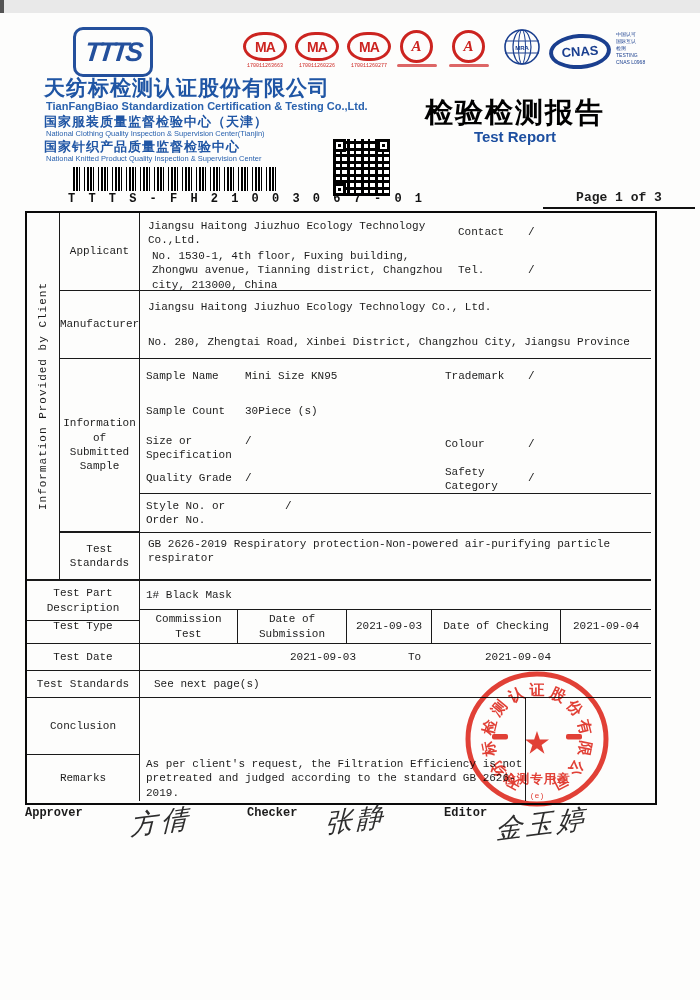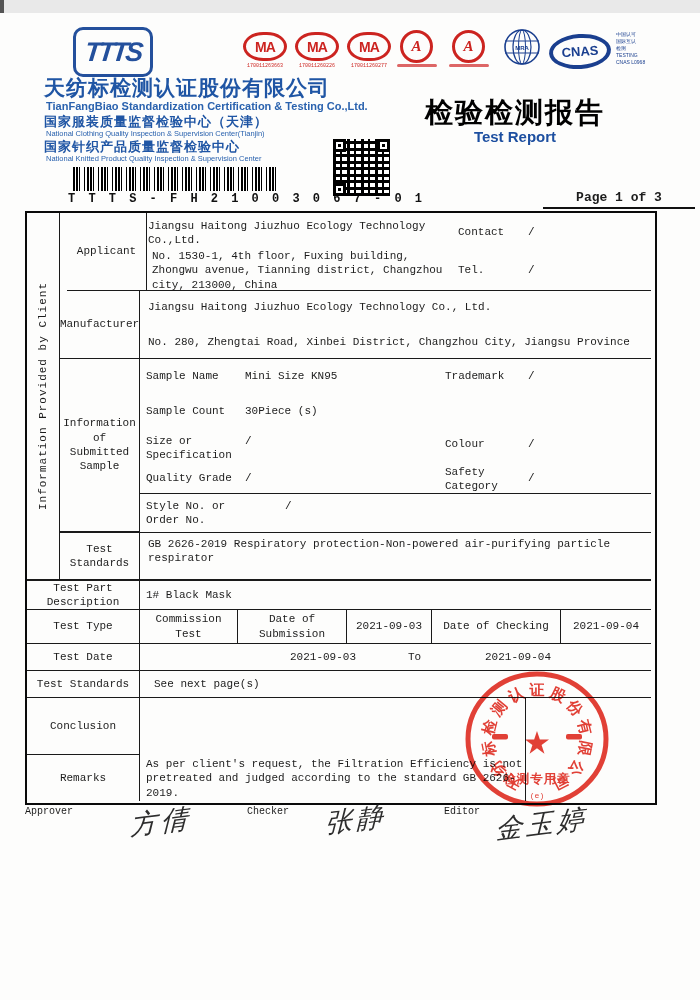--- a/index.html
+++ b/index.html
@@ -49,21 +49,21 @@
   .tbl{left:25px;top:211px;width:628px;height:590px;border:2px solid #0a0a0a;background:transparent;}
   .cell{position:absolute;box-sizing:border-box;font-size:11px;line-height:1.3;}
   .br{border-right:1px solid #1a1a1a;} .bb{border-bottom:1px solid #1a1a1a;}
   .bb2{border-bottom:2px solid #1a1a1a;} .bl{border-left:1px solid #1a1a1a;}
   .lab{display:flex;align-items:center;justify-content:center;text-align:center;}
   .vtext{writing-mode:vertical-rl;transform:rotate(180deg);font-size:11px;letter-spacing:1px;}
   .pad{padding:4px 8px;}
   
   .stamp{left:462px;top:668px;width:150px;height:142px;opacity:.87;mix-blend-mode:multiply;}
   
-  .foot-label{font-size:10px;font-weight:normal;}
+  .foot-label{font-size:12px;font-weight:bold;}
   .sig{font-family:"DejaVu Serif",serif;font-style:italic;font-size:27px;color:#2d2d2d;
        transform:rotate(-7deg) skewX(-8deg);letter-spacing:4px;}
 </style>
 </head>
 <body>
 
 <div class="page">
 
   <div class="abs scan-strip"></div>
   <div class="abs scan-mark"></div>
@@ -133,21 +133,21 @@
   <div class="abs report-title-cn">检验检测报告</div>
   <div class="abs report-title-en">Test Report</div>
   <div class="abs page-indicator">Page 1 of 3</div>
 
   <div class="abs tbl">
 
     <div class="cell lab br bb2" style="left:0;top:0;width:33px;height:368px">
       <span class="vtext">Information Provided by Client</span>
     </div>
 
-    <div class="cell lab br bb" style="left:40px;top:0;width:80px;height:78px">Applicant</div>
+    <div class="cell lab br bb" style="left:33px;top:0;width:80px;height:78px">Applicant</div>
     <div class="cell bb" style="left:113px;top:0;width:511px;height:78px">
       <div style="position:absolute;left:8px;top:6px;width:300px">Jiangsu Haitong Jiuzhuo Ecology Technology Co.,Ltd.</div>
       <div style="position:absolute;left:12px;top:36px;width:305px">No. 1530-1, 4th floor, Fuxing building, Zhongwu avenue, Tianning district, Changzhou city, 213000, China</div>
       <span style="position:absolute;left:318px;top:12px">Contact</span>
       <span style="position:absolute;left:388px;top:12px">/</span>
       <span style="position:absolute;left:318px;top:50px">Tel.</span>
       <span style="position:absolute;left:388px;top:50px">/</span>
     </div>
 
     <div class="cell lab br bb" style="left:33px;top:78px;width:80px;height:68px">Manufacturer</div>
@@ -176,21 +176,21 @@
       <span style="position:absolute;left:388px;top:112px">/</span>
     </div>
     <div class="cell bb" style="left:113px;top:281px;width:511px;height:39px">
       <span style="position:absolute;left:6px;top:5px;width:110px">Style No. or Order No.</span>
       <span style="position:absolute;left:145px;top:5px">/</span>
     </div>
 
     <div class="cell lab br bb2" style="left:33px;top:320px;width:80px;height:48px">Test Standards</div>
     <div class="cell bb2 pad" style="left:113px;top:320px;width:511px;height:48px">GB 2626-2019  Respiratory protection-Non-powered air-purifying particle respirator</div>
 
-    <div class="cell lab br bb" style="left:0;top:368px;width:113px;height:29px">Test Part Description</div>
+    <div class="cell lab br bb" style="left:0;top:368px;width:113px;height:40px">Test Part Description</div>
     <div class="cell bb" style="left:113px;top:368px;width:511px;height:29px;display:flex;align-items:center;padding-left:6px">1# Black Mask</div>
 
     <div class="cell lab br bb" style="left:0;top:397px;width:113px;height:34px">Test Type</div>
     <div class="cell lab br bb" style="left:113px;top:397px;width:98px;height:34px">Commission Test</div>
     <div class="cell lab br bb" style="left:211px;top:397px;width:109px;height:34px">Date of Submission</div>
     <div class="cell lab br bb" style="left:320px;top:397px;width:85px;height:34px">2021-09-03</div>
     <div class="cell lab br bb" style="left:405px;top:397px;width:129px;height:34px">Date of Checking</div>
     <div class="cell lab bb" style="left:534px;top:397px;width:90px;height:34px">2021-09-04</div>
 
     <div class="cell lab br bb" style="left:0;top:431px;width:113px;height:27px">Test Date</div>

